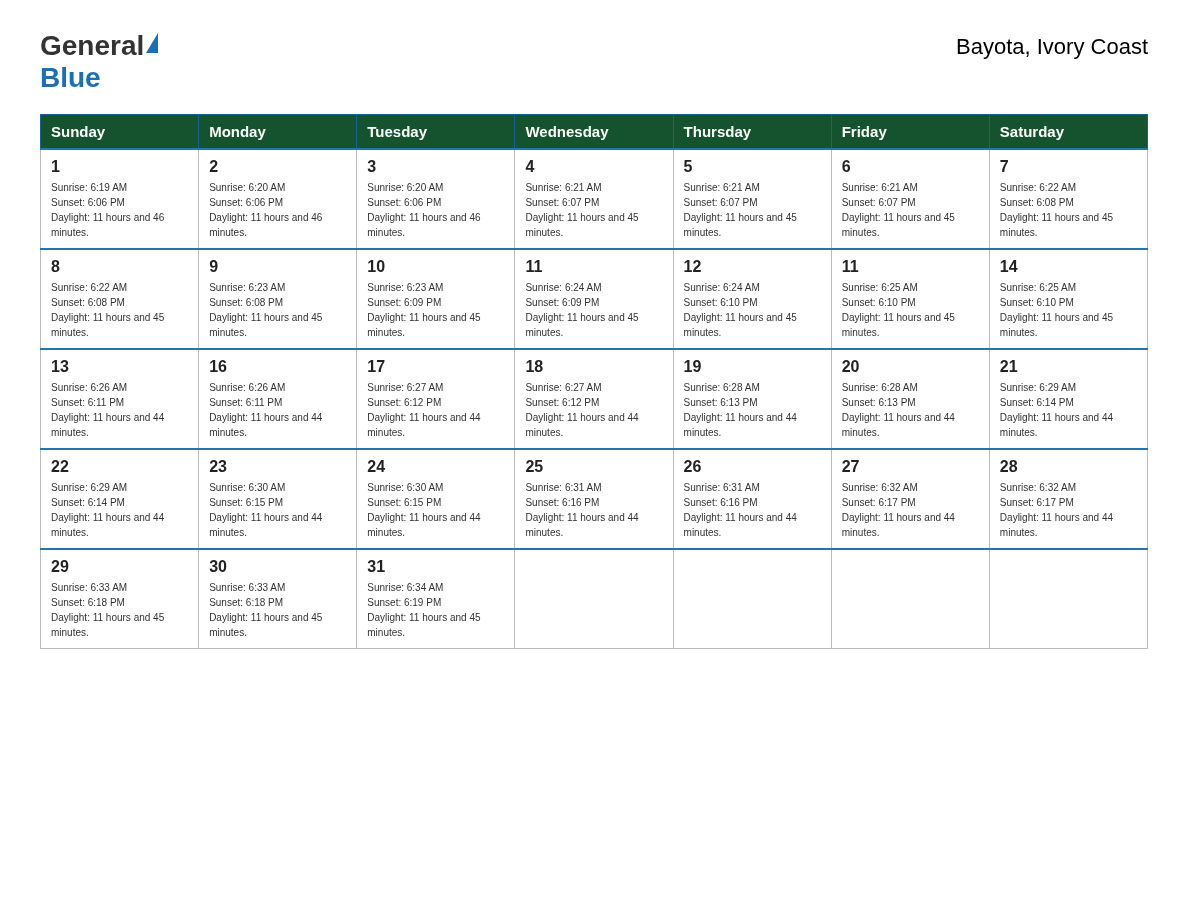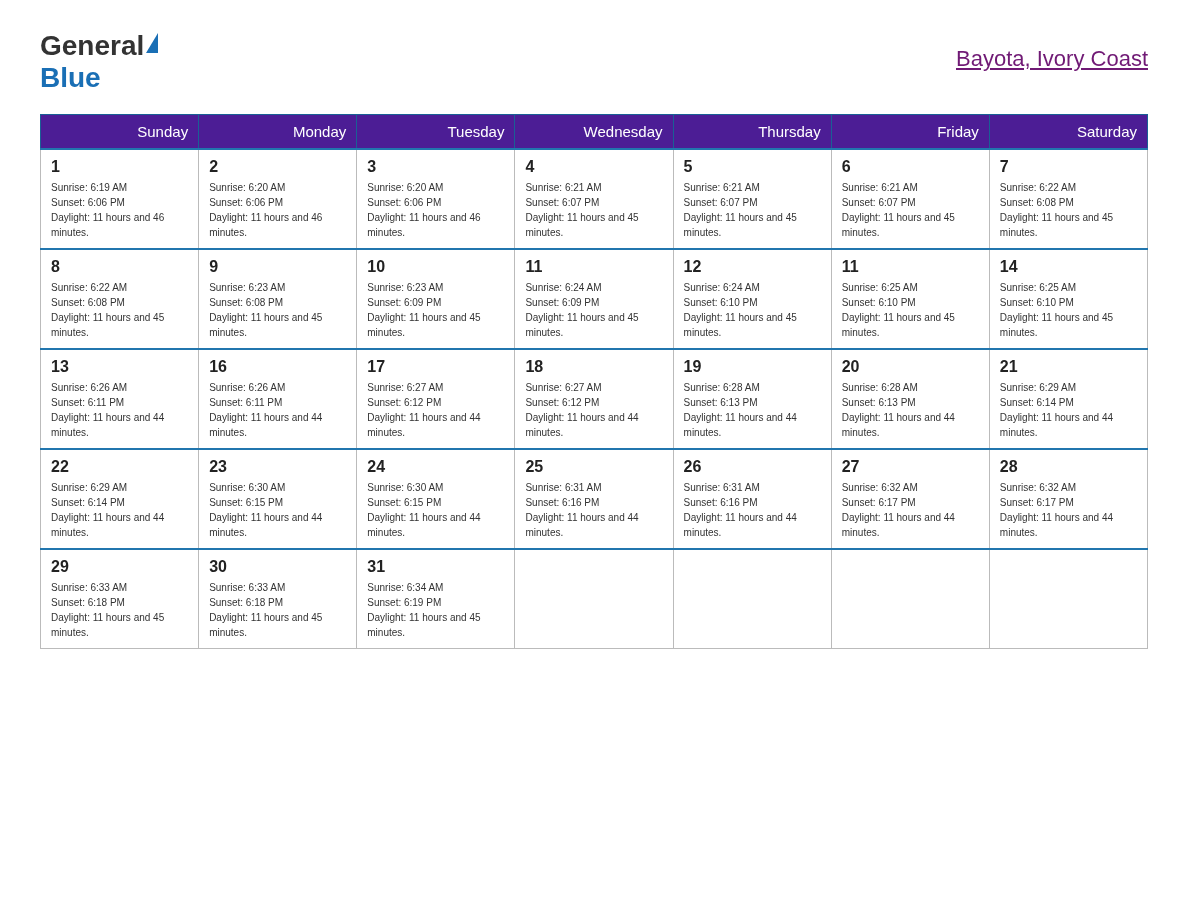--- a/index.html
+++ b/index.html
@@ -45,36 +45,35 @@
       text-align: right;
     }
     .month-title {
       font-size: 52px;
       font-weight: bold;
       color: #222;
       line-height: 1.1;
     }
     .location {
       font-size: 22px;
-      color: #701a75;
-      margin-top: 16px;
-      text-decoration: underline;
+      color: #000000;
+      margin-top: 4px;
     }
     .calendar {
       width: 100%;
       border-collapse: collapse;
       border: 1px solid #999;
     }
     .calendar th {
-      background-color: #4c1d95;
+      background-color: #14532d;
       color: #fff;
       font-size: 15px;
-      font-weight: normal;
+      font-weight: bold;
       padding: 8px 10px;
-      text-align: right;
+      text-align: left;
       border: 1px solid #1a5f95;
     }
     .calendar td {
       vertical-align: top;
       padding: 8px 10px;
       border: 1px solid #bbb;
       font-size: 13px;
       color: #333;
       width: 14.28%;
       min-height: 100px;

